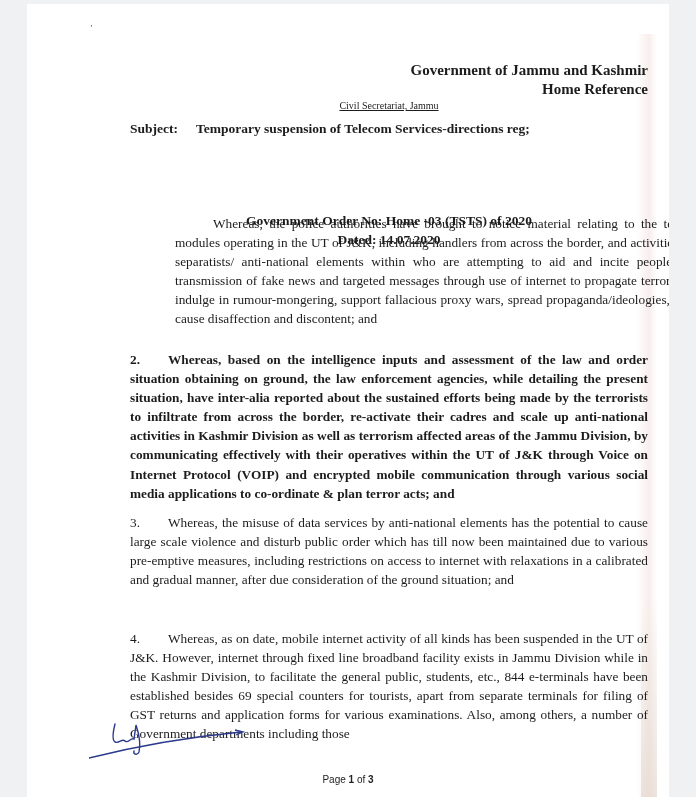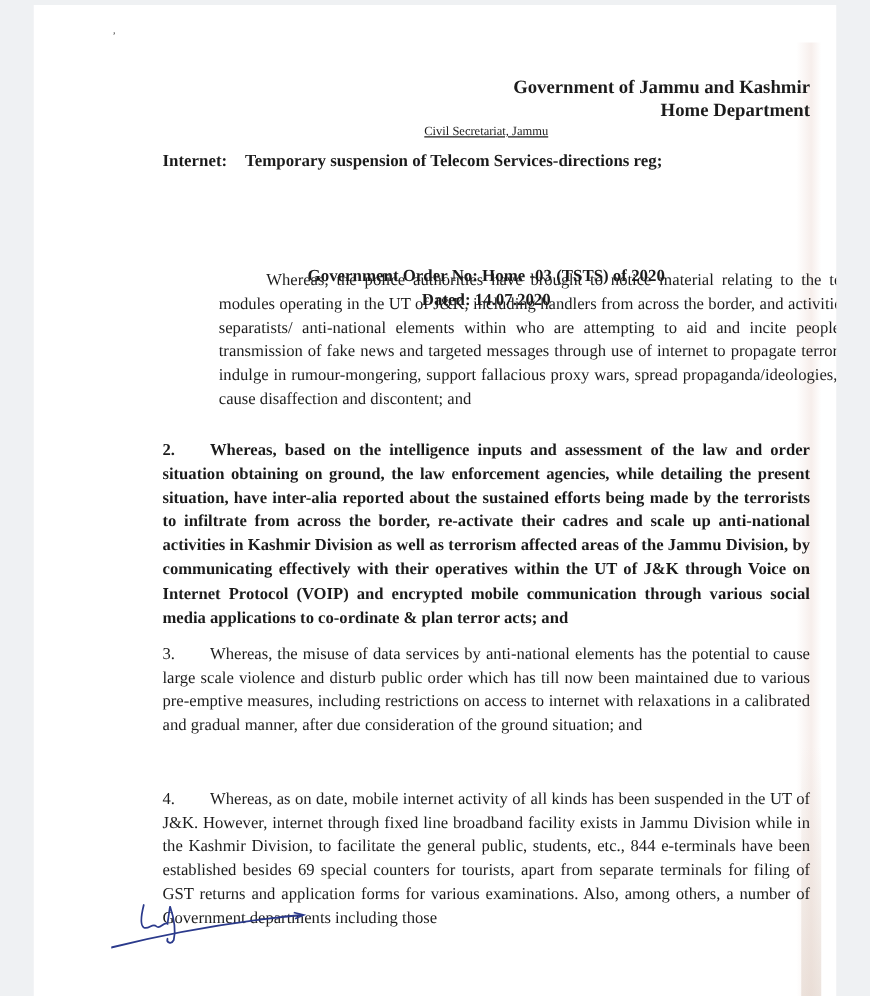--- a/index.html
+++ b/index.html
@@ -59,25 +59,25 @@
 </head>
 <body>
 
 <div class="page">
   <div class="edge-shade"></div>
   <div class="edge-shade-bottom"></div>
   <span class="tick">ʼ</span>
 
   <div class="doc">
     <div class="hdr hdr1">Government of Jammu and Kashmir</div>
-    <div class="hdr hdr2">Home Department</div>
+    <div class="hdr hdr2">Home Reference</div>
     <div class="hdr-sub">Civil Secretariat, Jammu</div>
 
     <div class="subject">
-      <span class="lbl">Internet:</span><span>Temporary suspension of Telecom Services-directions reg;</span>
+      <span class="lbl">Subject:</span><span>Temporary suspension of Telecom Services-directions reg;</span>
     </div>
 
     <div class="ref">
     </div>
 
     <div class="order">
       <div>Government Order No: Home -03 (TSTS) of 2020</div>
       <div>Dated: 14.07.2020</div>
     </div>
 
@@ -89,13 +89,14 @@
 
     <div class="para p4"><span class="num">4.</span><span>Whereas, as on date, mobile internet activity of all kinds has been suspended in the UT of J&amp;K. However, internet through fixed line broadband facility exists in Jammu Division while in the Kashmir Division, to facilitate the general public, students, etc., 844 e-terminals have been established besides 69 special counters for tourists, apart from separate terminals for filing of GST returns and application forms for various examinations. Also, among others, a number of Government departments including those</span></div>
   </div>
 
   <svg class="signature" width="170" height="40" viewBox="0 0 170 40">
     <path d="M26 2 C 24 10, 23 18, 26 20 C 30 22, 33 16, 36 19 C 39 22, 42 15, 45 17 L 47 3 C 50 12, 52 22, 50 30 C 48 34, 44 32, 45 29" fill="none" stroke="#2b3a8c" stroke-width="1.4" stroke-linecap="round"></path>
     <path d="M0 36 C 40 26, 90 16, 152 10" fill="none" stroke="#2b3a8c" stroke-width="1.5" stroke-linecap="round"></path>
     <path d="M146 8 L 154 10 L 147 13" fill="none" stroke="#2b3a8c" stroke-width="1.3"></path>
   </svg>
 
+  <div class="pagenum"><span>Page </span><b>1</b><span> of </span><b>3</b></div>
 </div>
 
 </body></html>

